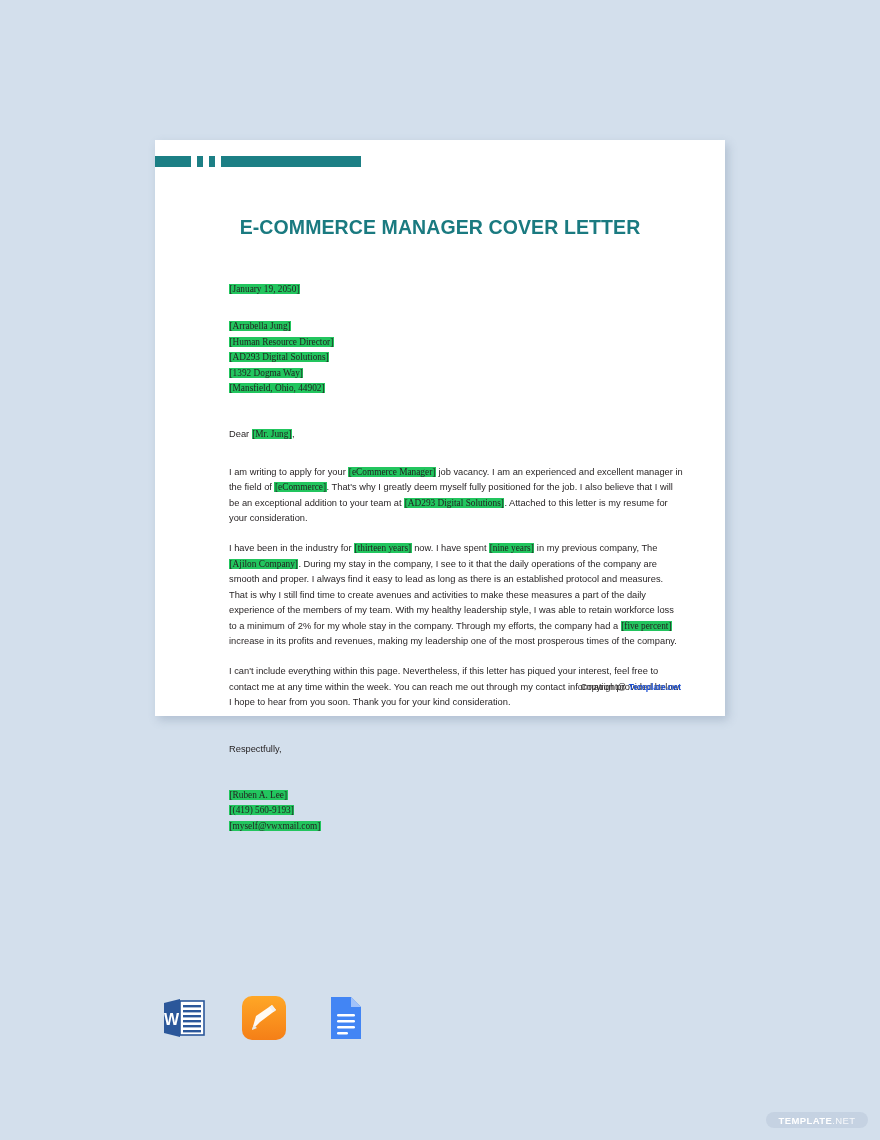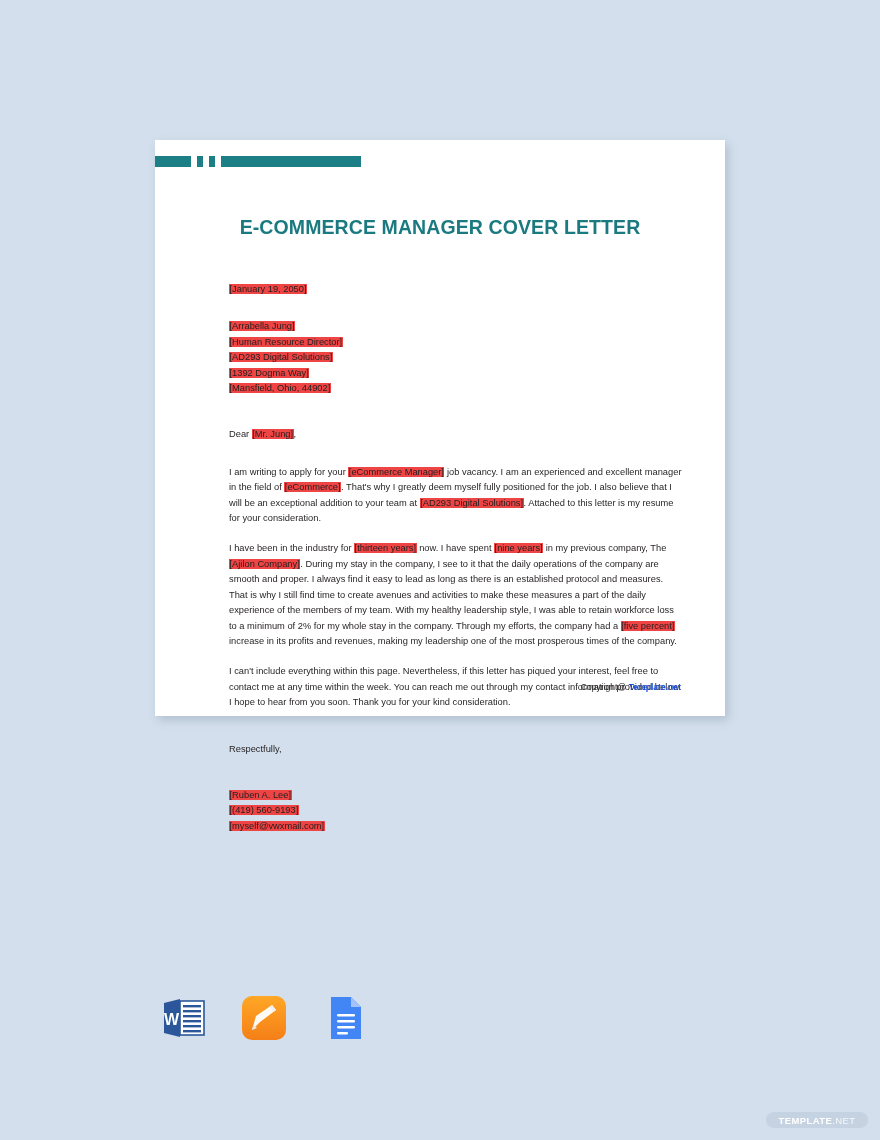--- a/index.html
+++ b/index.html
@@ -57,22 +57,23 @@
     position: absolute;
     left: 74px;
     top: 142px;
     width: 455px;
     font-size: 9.3px;
     line-height: 15.4px;
     color: #231f20;
   }
 
   .hl {
-    background: #ef4444;
+    background: #22c55e;
     padding: 0 0.5px;
+    font-family: Liberation Serif, serif;
   }
 
   .block { margin-bottom: 0; }
   .addr-line { display: block; white-space: nowrap; }
 
   .spacer-sm { height: 15px; }
   .spacer-md { height: 22px; }
   .spacer-lg { height: 31px; }
 
   .para { text-align: left; }

